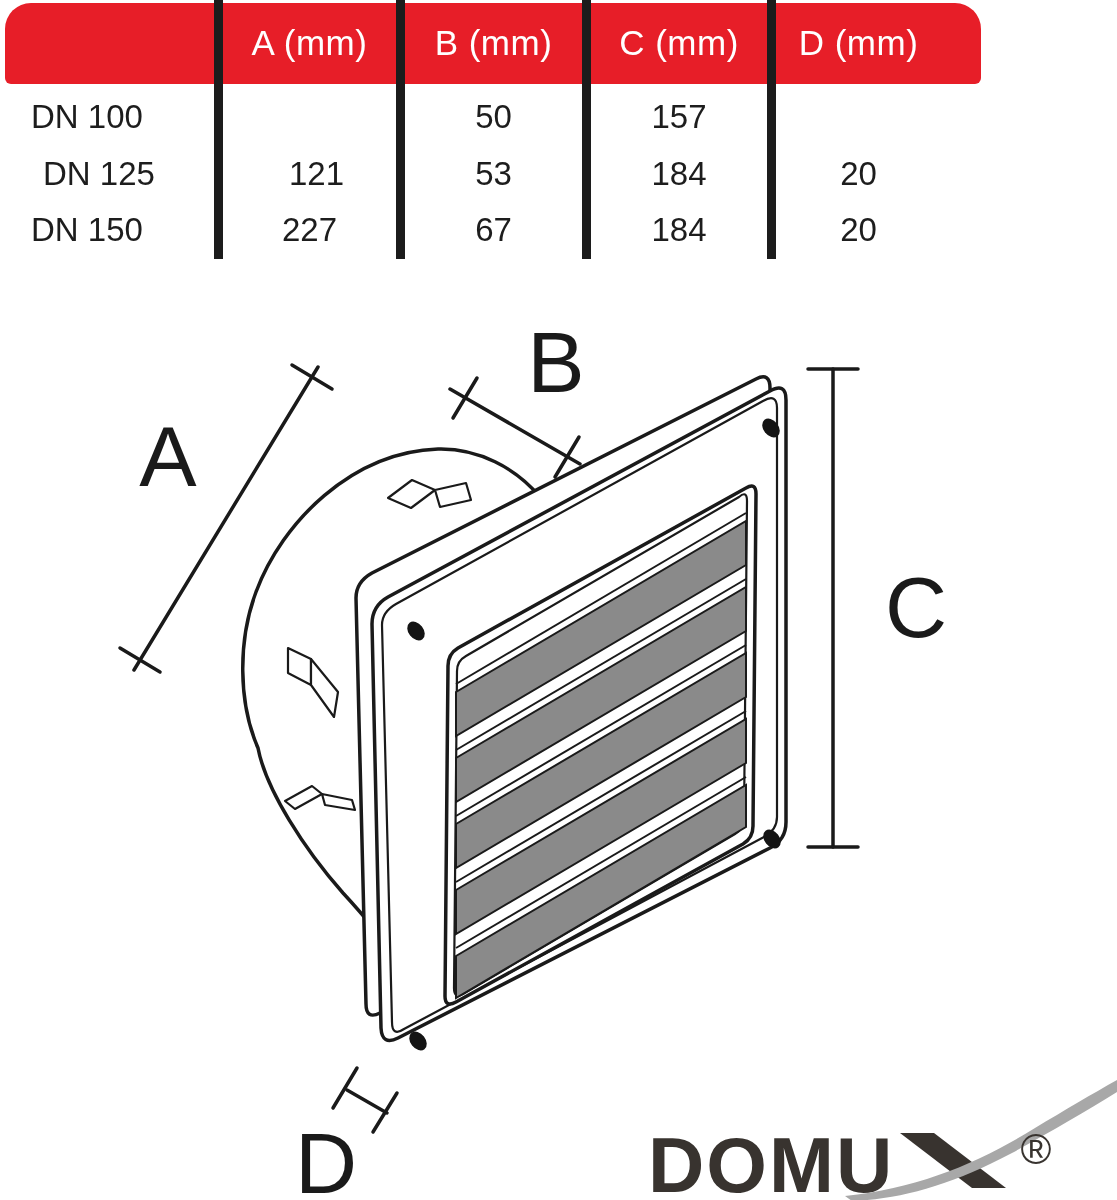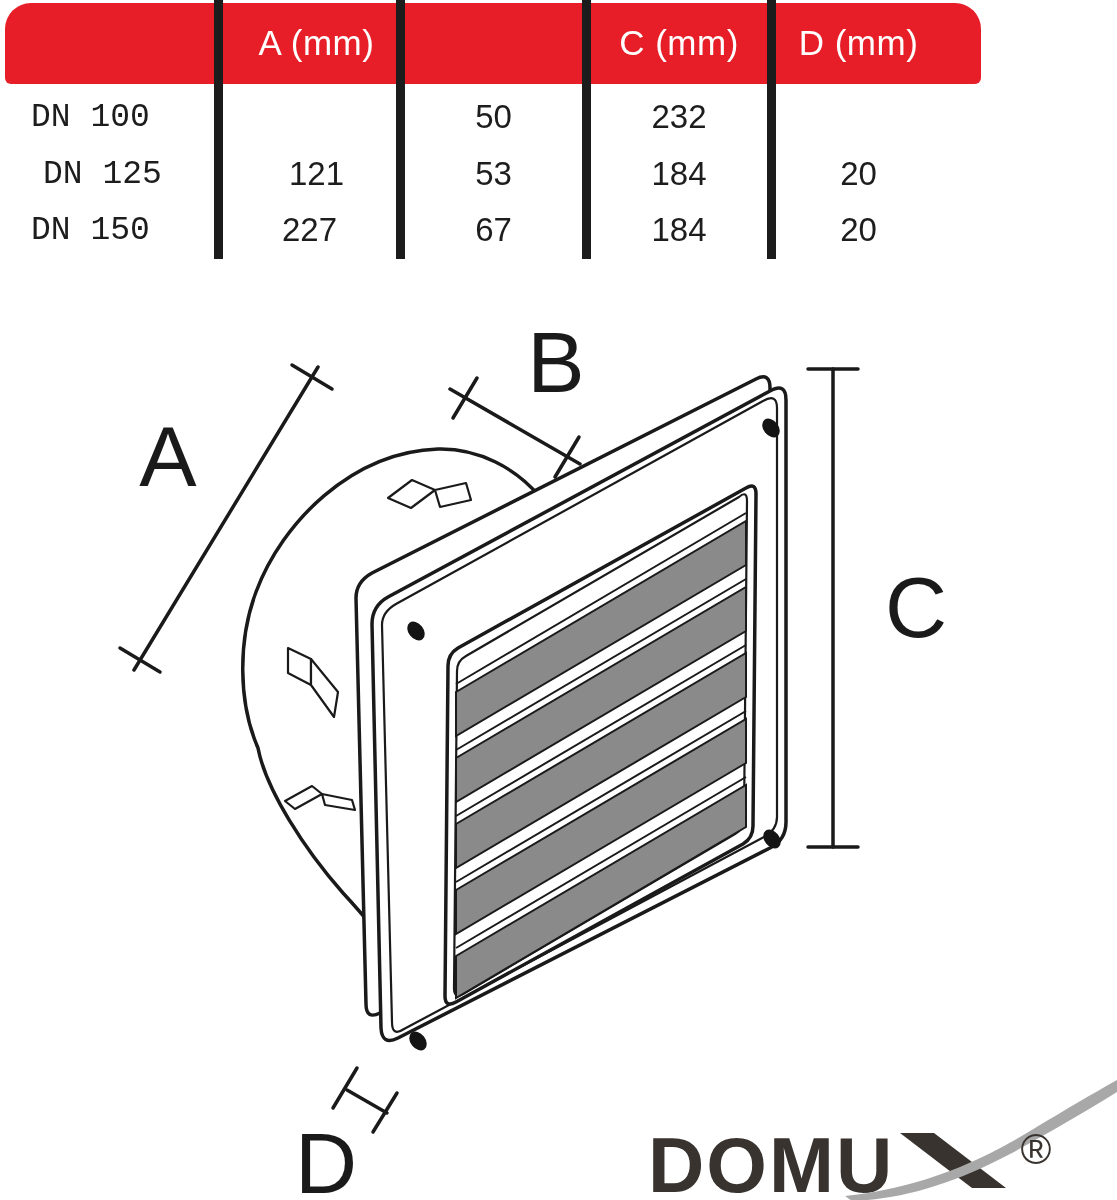--- a/index.html
+++ b/index.html
@@ -8,21 +8,21 @@
 
   
   .table-region{position:absolute;left:0;top:0;width:1117px;height:262px;}
   .red-header{position:absolute;left:5px;top:3px;width:976px;height:81px;
               background:#e71e28;border-radius:26px 26px 6px 6px;}
   .col-bar{position:absolute;top:0;width:9px;height:259px;background:#1c1c1c;}
   .hdr-cell{position:absolute;top:20px;height:46px;display:flex;align-items:center;
             justify-content:center;color:#ffffff;font-size:35px;letter-spacing:0.5px;}
   .body-cell{position:absolute;height:44px;display:flex;align-items:center;
              justify-content:center;color:#1d1d1d;font-size:33px;}
-  .model-cell{justify-content:flex-start;padding-left:31px;font-family:Liberation Mono, monospace;}
+  .model-cell{justify-content:flex-start;padding-left:31px;}
 
   
   .drawing{position:absolute;left:0;top:0;width:1117px;height:1200px;}
   .dimline{stroke:#1a1a1a;stroke-width:3.5;fill:none;stroke-linecap:round;}
   .outline{stroke:#1a1a1a;stroke-width:3.5;fill:#ffffff;stroke-linejoin:round;}
   .outline-thin{stroke:#1a1a1a;stroke-width:2.2;fill:none;stroke-linejoin:round;}
   .slat{fill:#8a8a8a;stroke:#1a1a1a;stroke-width:2;}
   .blade-line{stroke:#1a1a1a;stroke-width:2;fill:none;}
   .ribbon{fill:#ffffff;stroke:#1a1a1a;stroke-width:2.2;stroke-linejoin:round;}
   .dim-label{font-family:"Liberation Sans","DejaVu Sans",sans-serif;
@@ -36,27 +36,28 @@
 <body>
 
 <div class="table-region">
   <div class="red-header"></div>
 
   <div class="col-bar" style="left:214px"></div>
   <div class="col-bar" style="left:396px"></div>
   <div class="col-bar" style="left:582px"></div>
   <div class="col-bar" style="left:767px"></div>
 
-  <div class="hdr-cell" style="left:230px;width:173px">A (mm)</div>
+  <div class="hdr-cell" style="left:223px;width:173px">A (mm)</div>
+  <div class="hdr-cell" style="left:405px;width:177px">B (mm)</div>
   <div class="hdr-cell" style="left:776px;width:165px">D (mm)</div>
   <div class="hdr-cell" style="left:591px;width:176px">C (mm)</div>
 
   <div class="body-cell model-cell" style="left:0;top:95px;width:214px">DN 100</div>
   <div class="body-cell" style="left:405px;top:95px;width:177px">50</div>
-  <div class="body-cell" style="left:591px;top:95px;width:176px">232</div>
+  <div class="body-cell" style="left:591px;top:95px;width:176px">157</div>
 
   <div class="body-cell model-cell" style="left:12px;top:152px;width:214px">DN 125</div>
   <div class="body-cell" style="left:231px;top:152px;width:171px">121</div>
   <div class="body-cell" style="left:405px;top:152px;width:177px">53</div>
   <div class="body-cell" style="left:591px;top:152px;width:176px">184</div>
   <div class="body-cell" style="left:776px;top:152px;width:165px">20</div>
 
   <div class="body-cell model-cell" style="left:0;top:208px;width:214px">DN 150</div>
   <div class="body-cell" style="left:223px;top:208px;width:173px">227</div>
   <div class="body-cell" style="left:405px;top:208px;width:177px">67</div>

